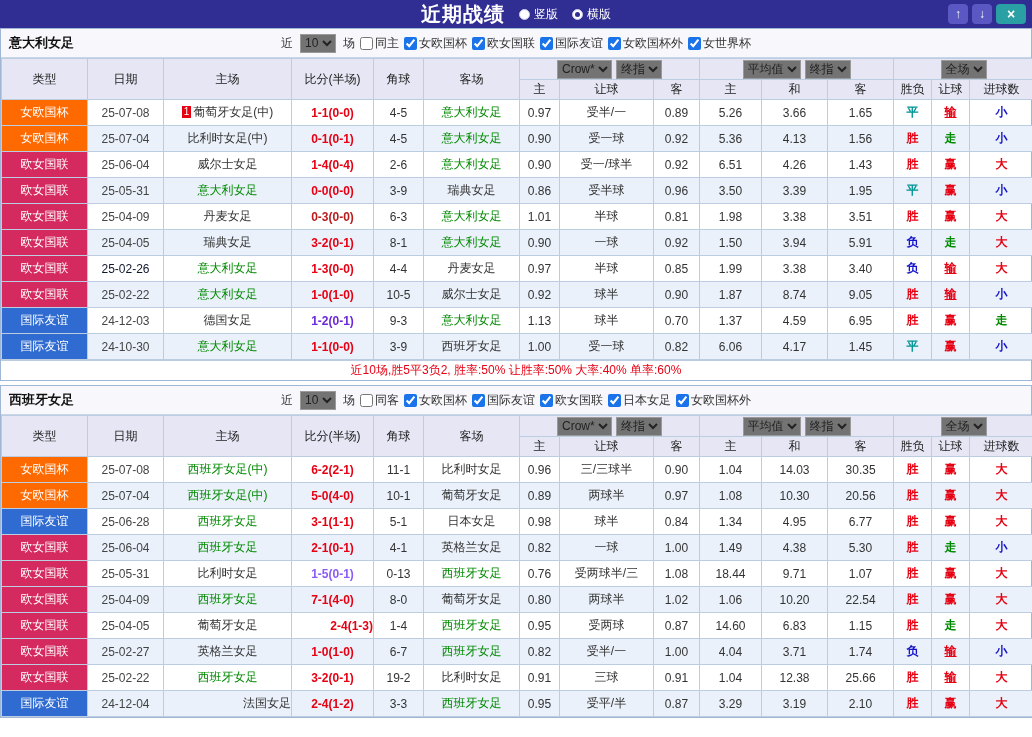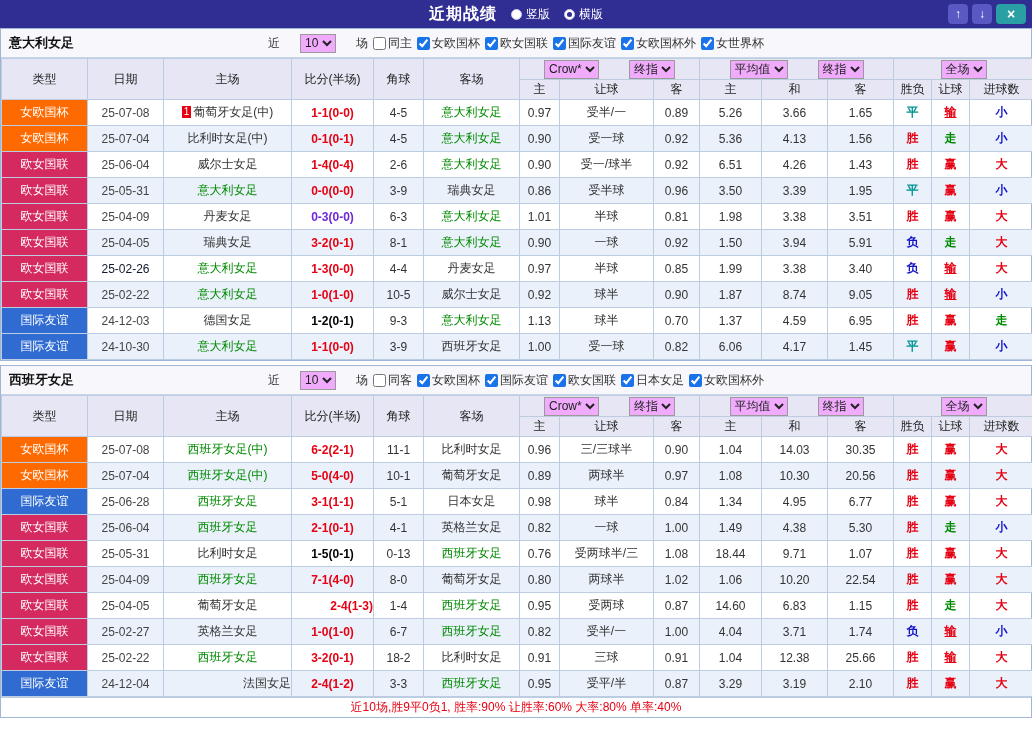--- a/index.html
+++ b/index.html
@@ -12,21 +12,21 @@
   }
   
   .titlebar {
     height:28px; background:#302d93; position:relative;
     display:flex; align-items:center; color:#fff;
   }
   .titlebar-center {
     position:absolute; left:0; right:0;
     display:flex; justify-content:center; align-items:center; gap:14px;
   }
-  .title { font-size:16px; font-weight:bold; letter-spacing:1px; }
+  .title { font-size:20px; font-weight:bold; letter-spacing:1px; }
   .radio-item { display:inline-flex; align-items:center; gap:4px; font-size:12px; cursor:pointer; }
   .radio {
     width:11px; height:11px; border-radius:50%;
     background:#fff; border:1px solid #c8c8e8; position:relative; display:inline-block;
   }
   .radio.checked::after {
     content:""; position:absolute; left:2px; top:2px; width:5px; height:5px;
     border-radius:50%; background:#302d93;
   }
   .tb-buttons { position:absolute; right:6px; display:flex; gap:4px; }
@@ -42,22 +42,22 @@
   .section-bar {
     height:29px; position:relative; display:flex; align-items:center;
     background:#f7f7fc; border-bottom:1px solid #c9d6e8;
   }
   .team-name { position:absolute; left:8px; font-weight:bold; font-size:13px; color:#111; }
   .filters { margin:0 auto; display:flex; align-items:center; gap:5px; color:#333; }
   .filters label.cb { display:inline-flex; align-items:center; gap:2px; cursor:pointer; }
   input[type="checkbox"] { width:13px; height:13px; accent-color:#1a73e8; cursor:pointer; }
   select.sel {
     font-family:"Liberation Sans","DejaVu Sans",sans-serif;
-    font-size:12px; height:19px; margin:0 15px; cursor:pointer;
-    border:1px solid #9a9a9a; background:#f0abfc; color:#222;
+    font-size:12px; height:19px; margin:0 2px; cursor:pointer;
+    border:1px solid #9a9a9a; background:#737373; color:#222;
   }
   
   table { border-collapse:collapse; table-layout:fixed; width:100%; font-size:12px; }
   th,td {
     border:1px solid #bccde2; text-align:center;
     overflow:hidden; white-space:nowrap;
   }
   thead th { background:#e6e6f5; font-weight:normal; color:#222; }
   thead tr.h1 th { height:21px; }
   thead tr.h2 th { height:20px; }
@@ -241,21 +241,21 @@
             <td>3.39</td>
             <td>1.95</td>
             <td class="result" style="color: rgb(0, 148, 148);">平</td>
             <td class="result" style="color: rgb(230, 0, 18);">赢</td>
             <td class="result" style="color: rgb(21, 21, 200);">小</td>
           </tr>
           <tr>
             <td class="type-cell" style="background: rgb(212, 42, 95);">欧女国联</td>
             <td style="color: rgb(68, 68, 68);">25-04-09</td>
             <td class="team" style="color: rgb(51, 51, 51);">丹麦女足</td>
-            <td class="score" style="color: #6d28d9;">0-3(0-0)</td>
+            <td class="score" style="color: #b91c1c;">0-3(0-0)</td>
             <td>6-3</td>
             <td class="team" style="color: rgb(0, 138, 0);">意大利女足</td>
             <td>1.01</td>
             <td>半球</td>
             <td>0.81</td>
             <td>1.98</td>
             <td>3.38</td>
             <td>3.51</td>
             <td class="result" style="color: rgb(230, 0, 18);">胜</td>
             <td class="result" style="color: rgb(230, 0, 18);">赢</td>
@@ -309,21 +309,21 @@
             <td>8.74</td>
             <td>9.05</td>
             <td class="result" style="color: rgb(230, 0, 18);">胜</td>
             <td class="result" style="color: rgb(230, 0, 18);"><span class="lose-link">输</span></td>
             <td class="result" style="color: rgb(21, 21, 200);">小</td>
           </tr>
           <tr>
             <td class="type-cell" style="background: rgb(47, 107, 208);">国际友谊</td>
             <td style="color: rgb(68, 68, 68);">24-12-03</td>
             <td class="team" style="color: rgb(51, 51, 51);">德国女足</td>
-            <td class="score" style="color: #000000;">1-2(0-1)</td>
+            <td class="score" style="color: #6d28d9;">1-2(0-1)</td>
             <td>9-3</td>
             <td class="team" style="color: rgb(0, 138, 0);">意大利女足</td>
             <td>1.13</td>
             <td>球半</td>
             <td>0.70</td>
             <td>1.37</td>
             <td>4.59</td>
             <td>6.95</td>
             <td class="result" style="color: rgb(230, 0, 18);">胜</td>
             <td class="result" style="color: rgb(230, 0, 18);">赢</td>
@@ -341,20 +341,21 @@
             <td>0.82</td>
             <td>6.06</td>
             <td>4.17</td>
             <td>1.45</td>
             <td class="result" style="color: rgb(0, 148, 148);">平</td>
             <td class="result" style="color: rgb(230, 0, 18);">赢</td>
             <td class="result" style="color: rgb(21, 21, 200);">小</td>
           </tr>
         </tbody>
       </table>
+      <div class="summary">近10场,胜5平3负2, 胜率:50% 让胜率:50% 大率:40% 单率:60%</div>
     </div>
     <div class="section">
       <div class="section-bar">
         <span class="team-name">西班牙女足</span>
         <div class="filters">
           <span>近</span>
           <select class="sel"><option>10</option></select>
           <span>场</span>
           <label class="cb">
             <input type="checkbox" style="">
@@ -490,21 +491,21 @@
             <td>4.38</td>
             <td>5.30</td>
             <td class="result" style="color: rgb(230, 0, 18);">胜</td>
             <td class="result" style="color: rgb(0, 138, 0);">走</td>
             <td class="result" style="color: rgb(21, 21, 200);">小</td>
           </tr>
           <tr>
             <td class="type-cell" style="background: rgb(212, 42, 95);">欧女国联</td>
             <td style="color: rgb(68, 68, 68);">25-05-31</td>
             <td class="team" style="color: rgb(51, 51, 51);">比利时女足</td>
-            <td class="score" style="color: #000000;">1-5(0-1)</td>
+            <td class="score" style="color: #8b5cf6;">1-5(0-1)</td>
             <td>0-13</td>
             <td class="team" style="color: rgb(0, 138, 0);">西班牙女足</td>
             <td>0.76</td>
             <td>受两球半/三</td>
             <td>1.08</td>
             <td>18.44</td>
             <td>9.71</td>
             <td>1.07</td>
             <td class="result" style="color: rgb(230, 0, 18);">胜</td>
             <td class="result" style="color: rgb(230, 0, 18);">赢</td>
@@ -559,21 +560,21 @@
             <td>1.74</td>
             <td class="result" style="color: rgb(21, 21, 200);">负</td>
             <td class="result" style="color: rgb(230, 0, 18);"><span class="lose-link">输</span></td>
             <td class="result" style="color: rgb(21, 21, 200);">小</td>
           </tr>
           <tr>
             <td class="type-cell" style="background: rgb(212, 42, 95);">欧女国联</td>
             <td style="color: rgb(68, 68, 68);">25-02-22</td>
             <td class="team" style="color: rgb(0, 138, 0);">西班牙女足</td>
             <td class="score" style="color: rgb(230, 0, 18);">3-2(0-1)</td>
-            <td>18-2</td>
+            <td>19-2</td>
             <td class="team" style="color: rgb(51, 51, 51);">比利时女足</td>
             <td>0.91</td>
             <td>三球</td>
             <td>0.91</td>
             <td>1.04</td>
             <td>12.38</td>
             <td>25.66</td>
             <td class="result" style="color: rgb(230, 0, 18);">胜</td>
             <td class="result" style="color: rgb(230, 0, 18);"><span class="lose-link">输</span></td>
             <td class="result" style="color: rgb(230, 0, 18);">大</td>
@@ -590,15 +591,14 @@
             <td>0.87</td>
             <td>3.29</td>
             <td>3.19</td>
             <td>2.10</td>
             <td class="result" style="color: rgb(230, 0, 18);">胜</td>
             <td class="result" style="color: rgb(230, 0, 18);">赢</td>
             <td class="result" style="color: rgb(230, 0, 18);">大</td>
           </tr>
         </tbody>
       </table>
-      <div class="summary">近10场,胜9平0负1, 胜率:90% 让胜率:60% 大率:80% 单率:40%</div>
     </div>
   </div>
 
 </body></html>

